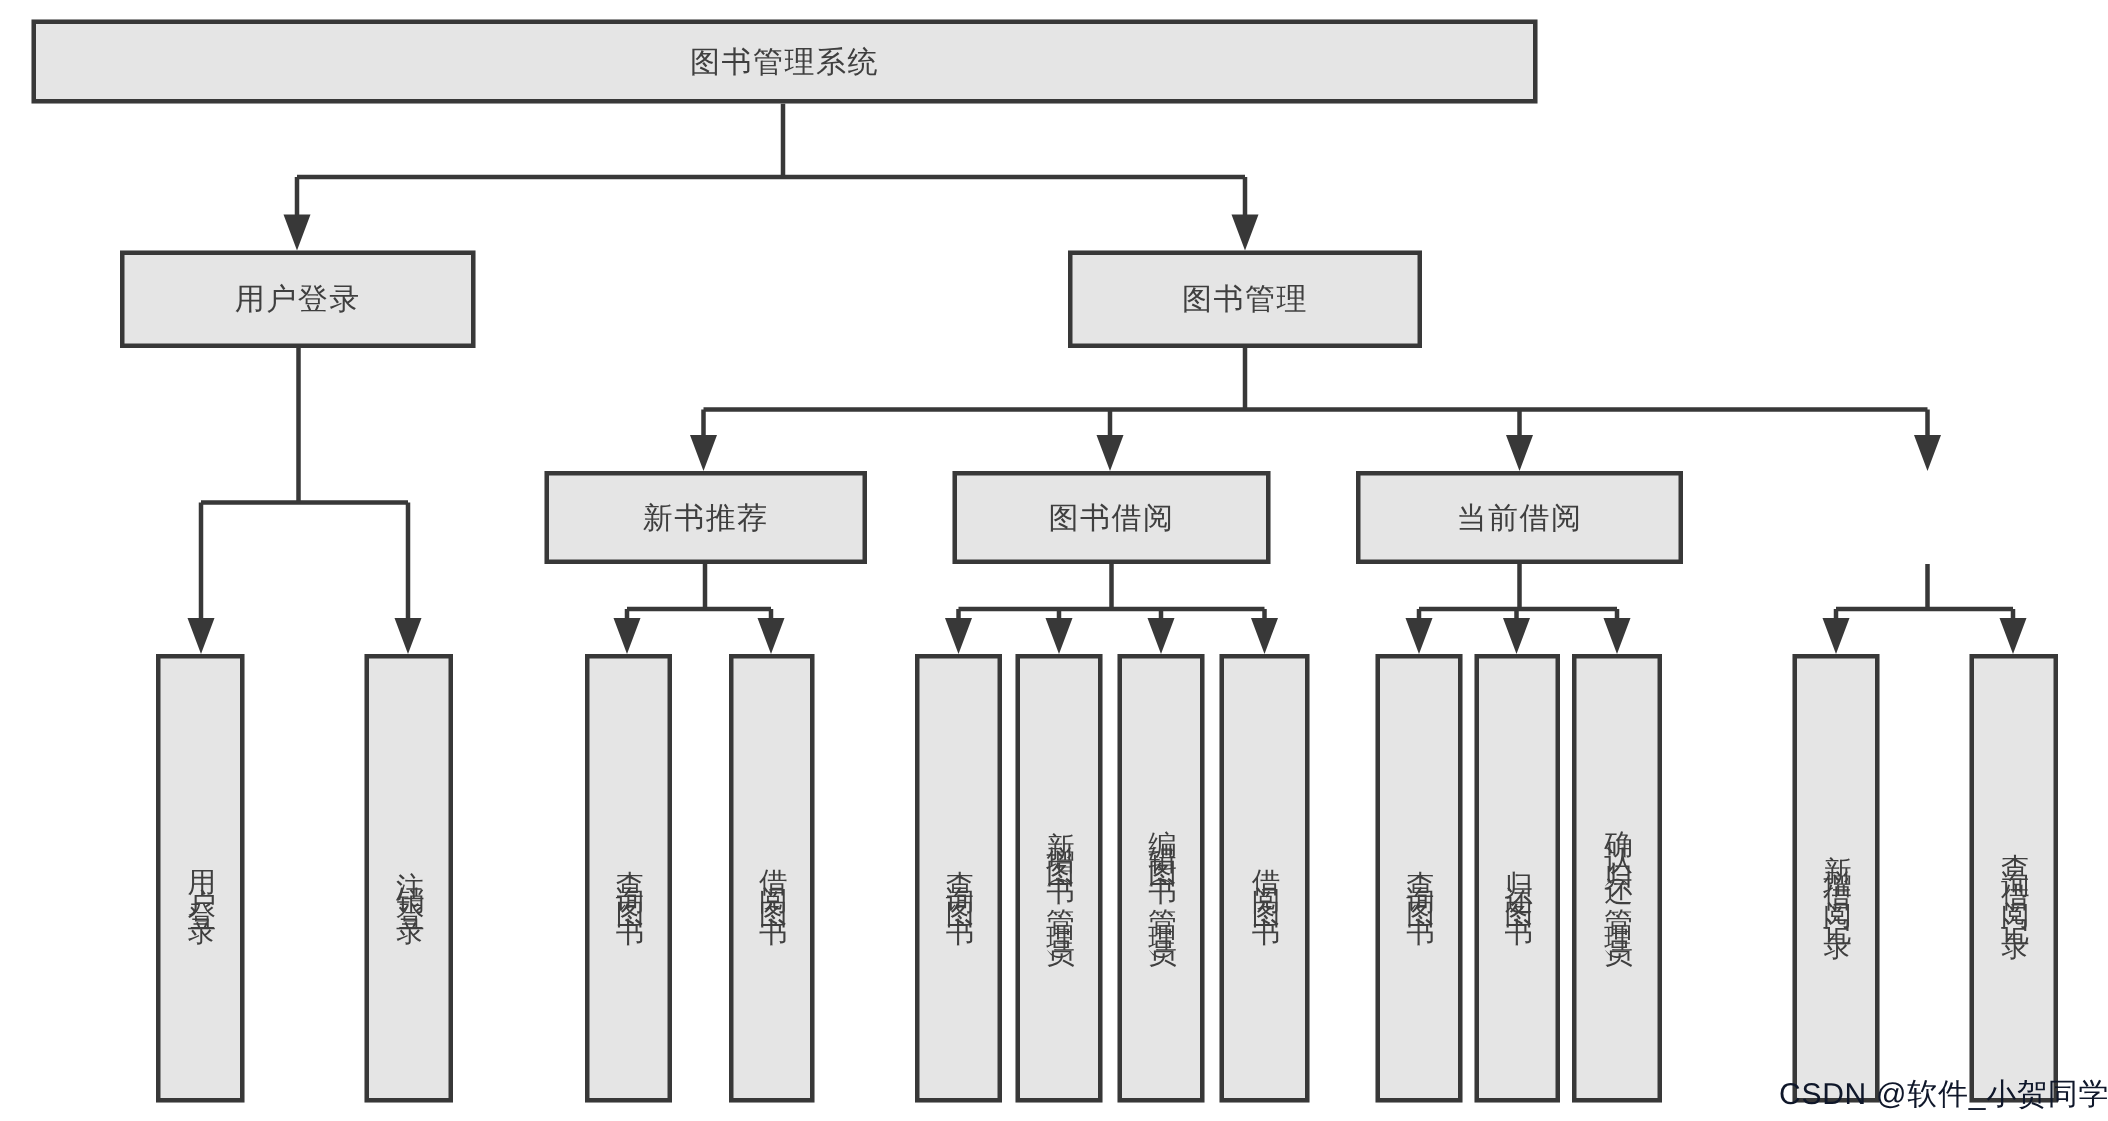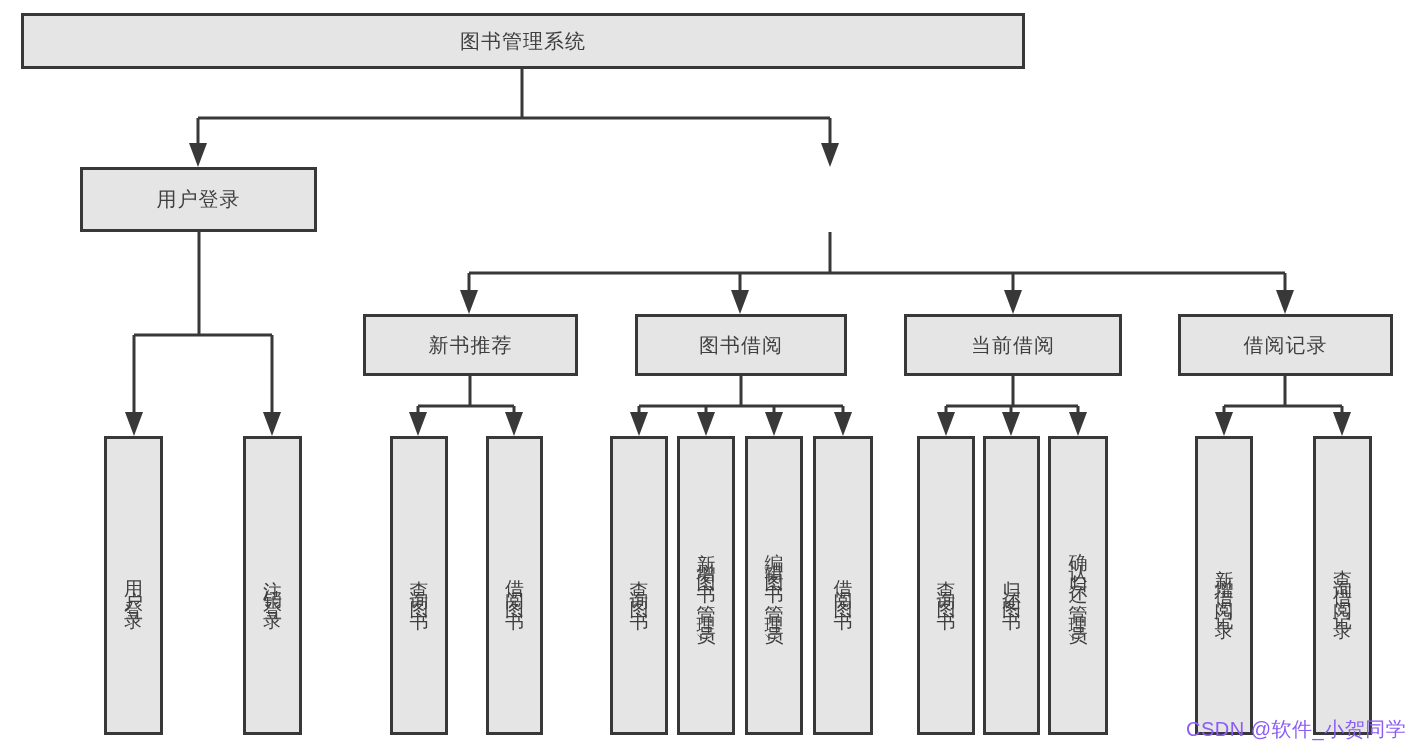--- a/index.html
+++ b/index.html
@@ -4,21 +4,21 @@
 <style>
   html,body{margin:0;padding:0;background:#ffffff;}
   body{font-family:"Liberation Sans",sans-serif;}
   .stage{position:relative;width:1405px;height:747px;background:#ffffff;overflow:hidden;}
   .wires{position:absolute;left:0;top:0;width:1405px;height:747px;pointer-events:none;}
   .box{position:absolute;box-sizing:border-box;background:#e5e5e5;border:3px solid #383838;
        display:flex;align-items:center;justify-content:center;color:#3f3f3f;}
   .hlabel{font-size:20px;letter-spacing:1px;white-space:nowrap;}
   .vlabel{writing-mode:vertical-rl;text-orientation:mixed;font-size:19px;
           letter-spacing:0.55em;white-space:nowrap;color:#3f3f3f;}
-  .watermark{position:absolute;left:1186px;top:716px;font-size:20px;color:#8b5cf6;
+  .watermark{position:absolute;left:1186px;top:716px;font-size:20px;color:#0f172a;
              letter-spacing:0.5px;white-space:nowrap;}
 </style>
 </head>
 <body>
 
 <div class="stage">
 
   <svg class="wires" viewBox="0 0 1405 747" xmlns="http://www.w3.org/2000/svg">
 
     <path d="M522 69 V118 M198 118 H830 M198 118 V160 M830 118 V160" fill="none" stroke="#383838" stroke-width="3"></path>
@@ -45,32 +45,32 @@
       M1215 412 h18 L1224 436 z  M1333 412 h18 L1342 436 z"></path>
   </svg>
 
   <div class="box" style="left:21px;top:13px;width:1004px;height:56px;">
     <span class="hlabel">图书管理系统</span>
   </div>
 
   <div class="box" style="left:80px;top:167px;width:237px;height:65px;">
     <span class="hlabel">用户登录</span>
   </div>
+  <div class="box" style="left:712px;top:167px;width:236px;height:65px;">
+    <span class="hlabel">图书管理</span>
+  </div>
 
   <div class="box" style="left:363px;top:314px;width:215px;height:62px;">
     <span class="hlabel">新书推荐</span>
   </div>
   <div class="box" style="left:635px;top:314px;width:212px;height:62px;">
     <span class="hlabel">图书借阅</span>
   </div>
   <div class="box" style="left:904px;top:314px;width:218px;height:62px;justify-content:center;">
     <span class="hlabel">当前借阅</span>
-  </div>
-  <div class="box" style="left:1178px;top:314px;width:215px;height:62px;">
-    <span class="hlabel">借阅记录</span>
   </div>
 
   <div class="box" style="left:104px;top:436px;width:59px;height:299px;">
     <span class="vlabel">用户登录</span>
   </div>
   <div class="box" style="left:243px;top:436px;width:59px;height:299px;">
     <span class="vlabel">注销登录</span>
   </div>
 
   <div class="box" style="left:390px;top:436px;width:58px;height:299px;">

